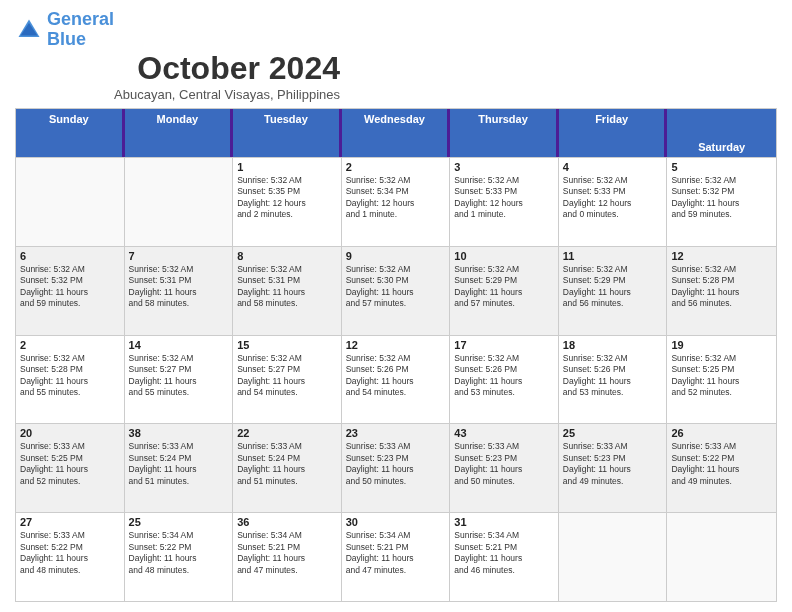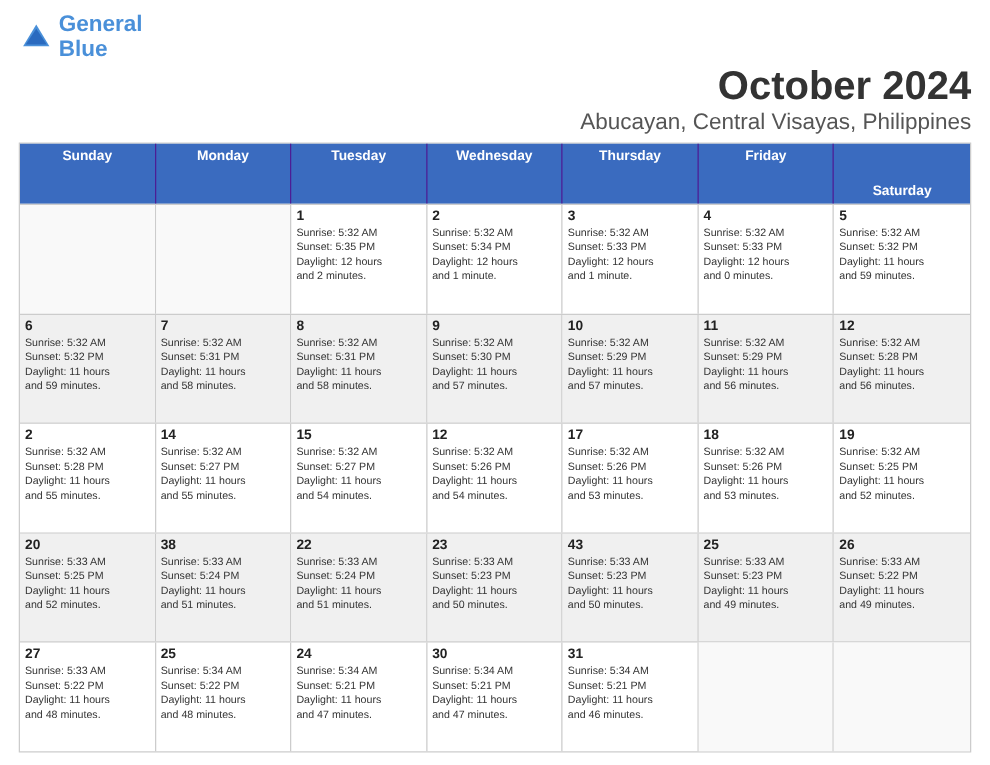--- a/index.html
+++ b/index.html
@@ -12,21 +12,20 @@
     }
     .page {
       width: 792px;
       height: 612px;
       padding: 10px 15px;
       display: flex;
       flex-direction: column;
     }
     .header {
       display: flex;
-      justify-content: space-between;
       align-items: flex-start;
       margin-bottom: 6px;
     }
     .logo {
       display: flex;
       align-items: center;
       gap: 4px;
     }
     .logo-text {
       font-size: 18px;
@@ -44,41 +43,41 @@
     .title-block {
       text-align: right;
     }
     .month-title {
       font-size: 32px;
       font-weight: bold;
       color: #333;
       margin-top: 40px;
     }
     .location {
-      font-size: 18px;
+      font-size: 13px;
       color: #555;
     }
     .calendar {
       flex: 1;
       display: flex;
       flex-direction: column;
       border: 1px solid #ccc;
     }
     .cal-header {
       display: grid;
       grid-template-columns: repeat(7, 1fr);
       background: #3a6bbf;
     }
     .cal-header-cell {
       color: #fff;
       font-size: 11px;
       font-weight: bold;
       text-align: center;
       padding: 4px 2px;
-      border-right: 1px solid #4c1d95;
+      border-right: 3px solid #4c1d95;
     }
     .cal-header-cell:last-child { border-right: none; margin-top: 28px; }
     .cal-body {
       display: flex;
       flex-direction: column;
       flex: 1;
     }
     .cal-row {
       display: grid;
       grid-template-columns: repeat(7, 1fr);
@@ -341,21 +340,21 @@
 and 48 minutes.</div>
           </div>
           <div class="cal-cell">
             <div class="day-number">25</div>
             <div class="cell-info" style="white-space: pre-line;">Sunrise: 5:34 AM
 Sunset: 5:22 PM
 Daylight: 11 hours
 and 48 minutes.</div>
           </div>
           <div class="cal-cell">
-            <div class="day-number">24</div>
+            <div class="day-number">36</div>
             <div class="cell-info" style="white-space: pre-line;">Sunrise: 5:34 AM
 Sunset: 5:21 PM
 Daylight: 11 hours
 and 47 minutes.</div>
           </div>
           <div class="cal-cell">
             <div class="day-number">30</div>
             <div class="cell-info" style="white-space: pre-line;">Sunrise: 5:34 AM
 Sunset: 5:21 PM
 Daylight: 11 hours

